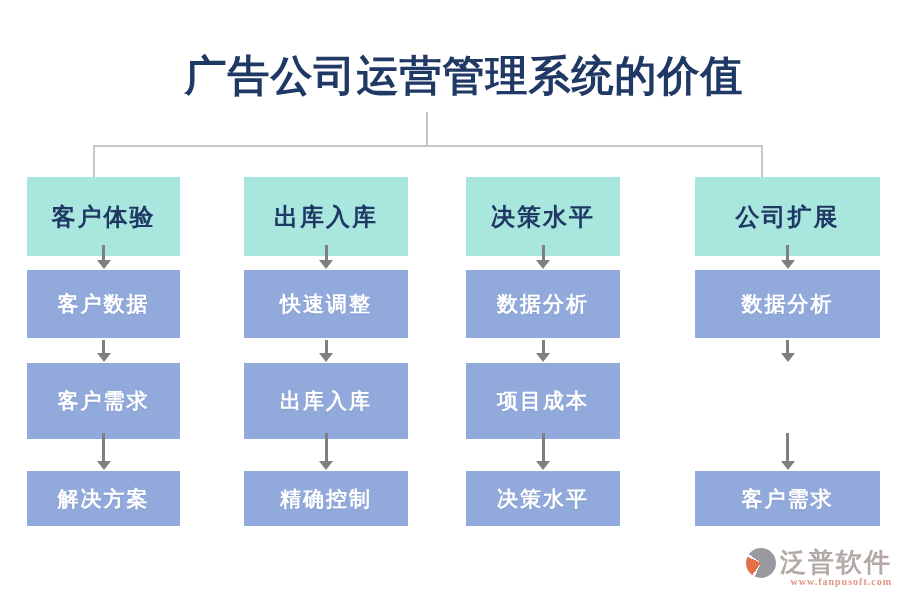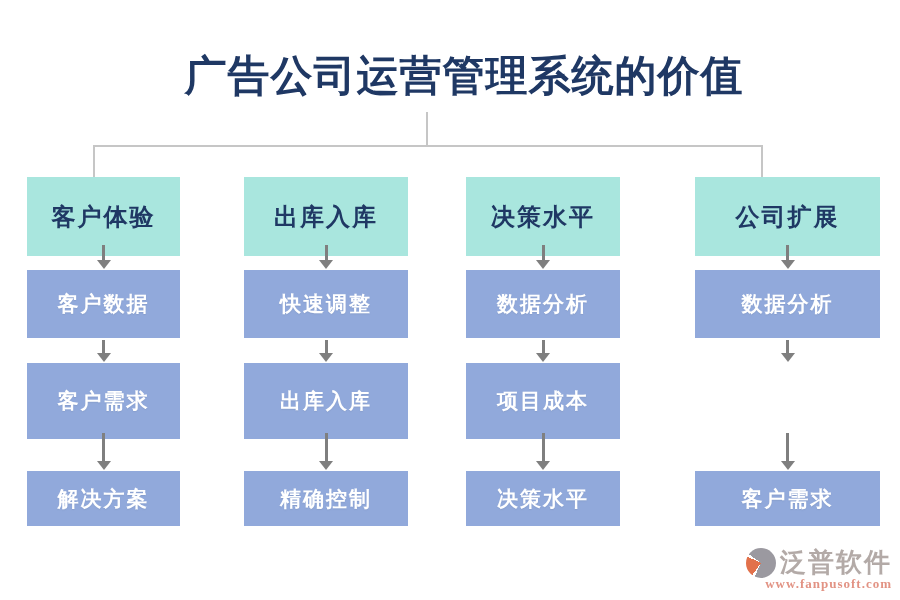--- a/index.html
+++ b/index.html
@@ -82,21 +82,21 @@
   .logo-row{display:flex;align-items:center;gap:4px;}
   .logo-icon{
     width:30px;height:30px;border-radius:50%;
     background:conic-gradient(#9b99a0 0 57%, #ffffff 57% 60%, #e2714b 60% 82%, #ffffff 82% 85%, #9b99a0 85% 100%);
   }
   .logo-name{
     font-size:26px;font-weight:bold;
     color:#b3aaa7;letter-spacing:2px;line-height:28px;
   }
   .logo-url{
-    font-size:13px;font-weight:bold;
+    font-size:10px;font-weight:bold;
     color:#e29384;letter-spacing:1px;margin-top:-2px;
   }
 </style>
 </head>
 <body>
 
 <div class="canvas">
 
   <div class="title">广告公司运营管理系统的价值</div>
 

